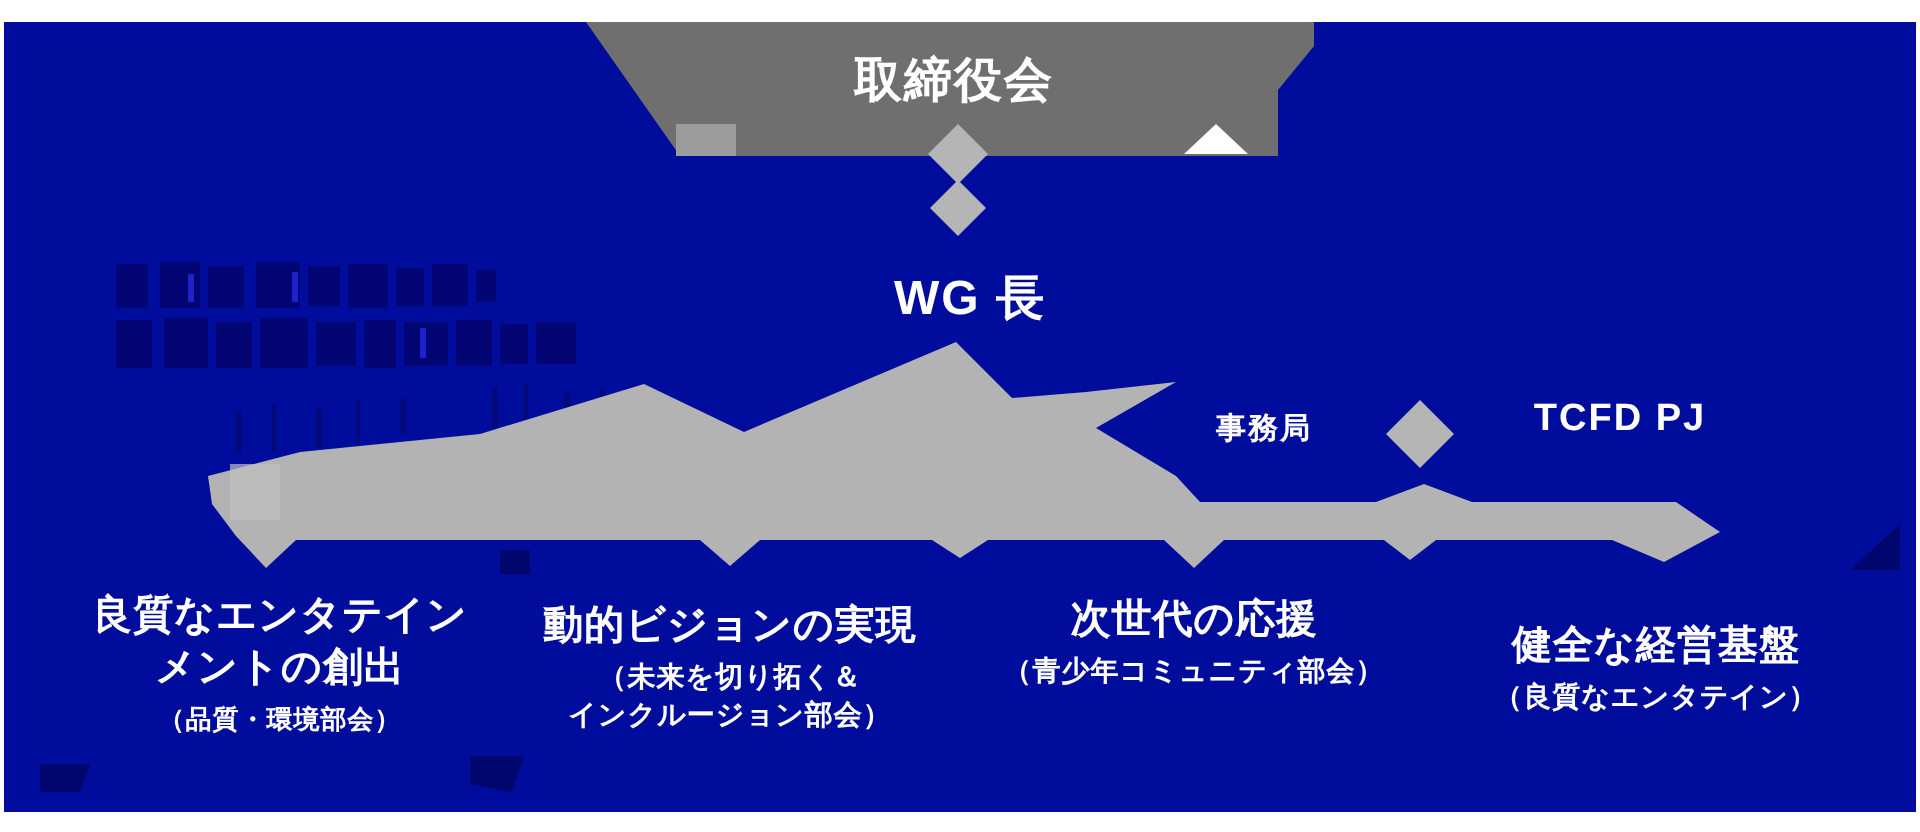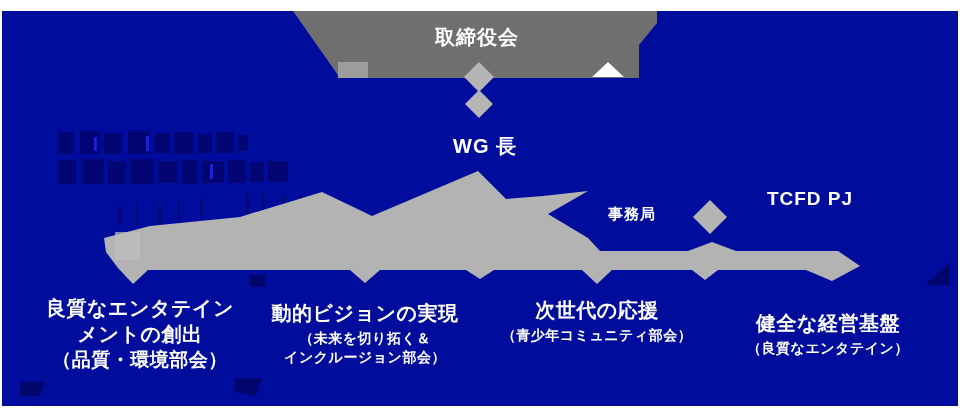--- a/index.html
+++ b/index.html
@@ -1,29 +1,29 @@
 <!DOCTYPE html>
 <html><head>
 <meta charset="utf-8">
 <style>
   html,body{margin:0;padding:0;background:#FFFFFF;}
   body{width:960px;height:416px;position:relative;overflow:hidden;
        font-family:"Liberation Sans","DejaVu Sans",sans-serif;}
   .field{position:absolute;left:2px;top:11px;width:956px;height:395px;background:#000D9C;}
   svg.shapes{position:absolute;left:0;top:0;width:960px;height:416px;display:block;}
   .label{position:absolute;color:#FFFFFF;text-align:center;white-space:nowrap;}
-  .node-label{font-size:20px;font-weight:700;letter-spacing:1px;}
+  .node-label{font-size:24px;font-weight:700;letter-spacing:1px;}
   .pillar{position:absolute;width:230px;text-align:center;color:#FFFFFF;}
   .pillar .title{font-size:20px;font-weight:700;line-height:26px;letter-spacing:0.5px;}
   .pillar .sub{font-size:14px;font-weight:600;line-height:19px;margin-top:3px;letter-spacing:0.5px;}
   
   #board-label{left:377px;top:24px;width:200px;}
   #wg-label{left:420px;top:133px;width:130px;font-weight:600;}
   #secretariat-label{left:577px;top:205px;width:110px;font-size:15px;}
-  #tcfd-label{left:755px;top:188px;width:110px;font-size:19px;font-weight:600;}
+  #tcfd-label{left:755px;top:199px;width:110px;font-size:19px;font-weight:600;}
   #pillar-0{left:25px;top:295px;}
   #pillar-1{left:250px;top:300px;}
   #pillar-2{left:482px;top:297px;}
   #pillar-3{left:713px;top:310px;}
   .ghost{opacity:0.85;}
 </style>
 </head>
 <body>
 
 <div class="field"></div>
@@ -94,21 +94,21 @@
 
 <div class="label node-label" id="wg-label">WG 長</div>
 
 <div class="label node-label" id="secretariat-label">事務局</div>
 
 <div class="label node-label" id="tcfd-label">TCFD PJ</div>
 
 <div class="pillar" id="pillar-0">
   <div class="title">良質なエンタテイン</div>
   <div class="title">メントの創出</div>
-  <div class="sub" style="font-size:19px;">（品質・環境部会）</div>
+  <div class="sub" style="font-size:13px;">（品質・環境部会）</div>
 </div>
 
 <div class="pillar" id="pillar-1">
   <div class="title">動的ビジョンの実現</div>
   <div class="sub">（未来を切り拓く＆</div>
   <div class="sub" style="margin-top:0;">インクルージョン部会）</div>
 </div>
 
 <div class="pillar" id="pillar-2">
   <div class="title">次世代の応援</div>

